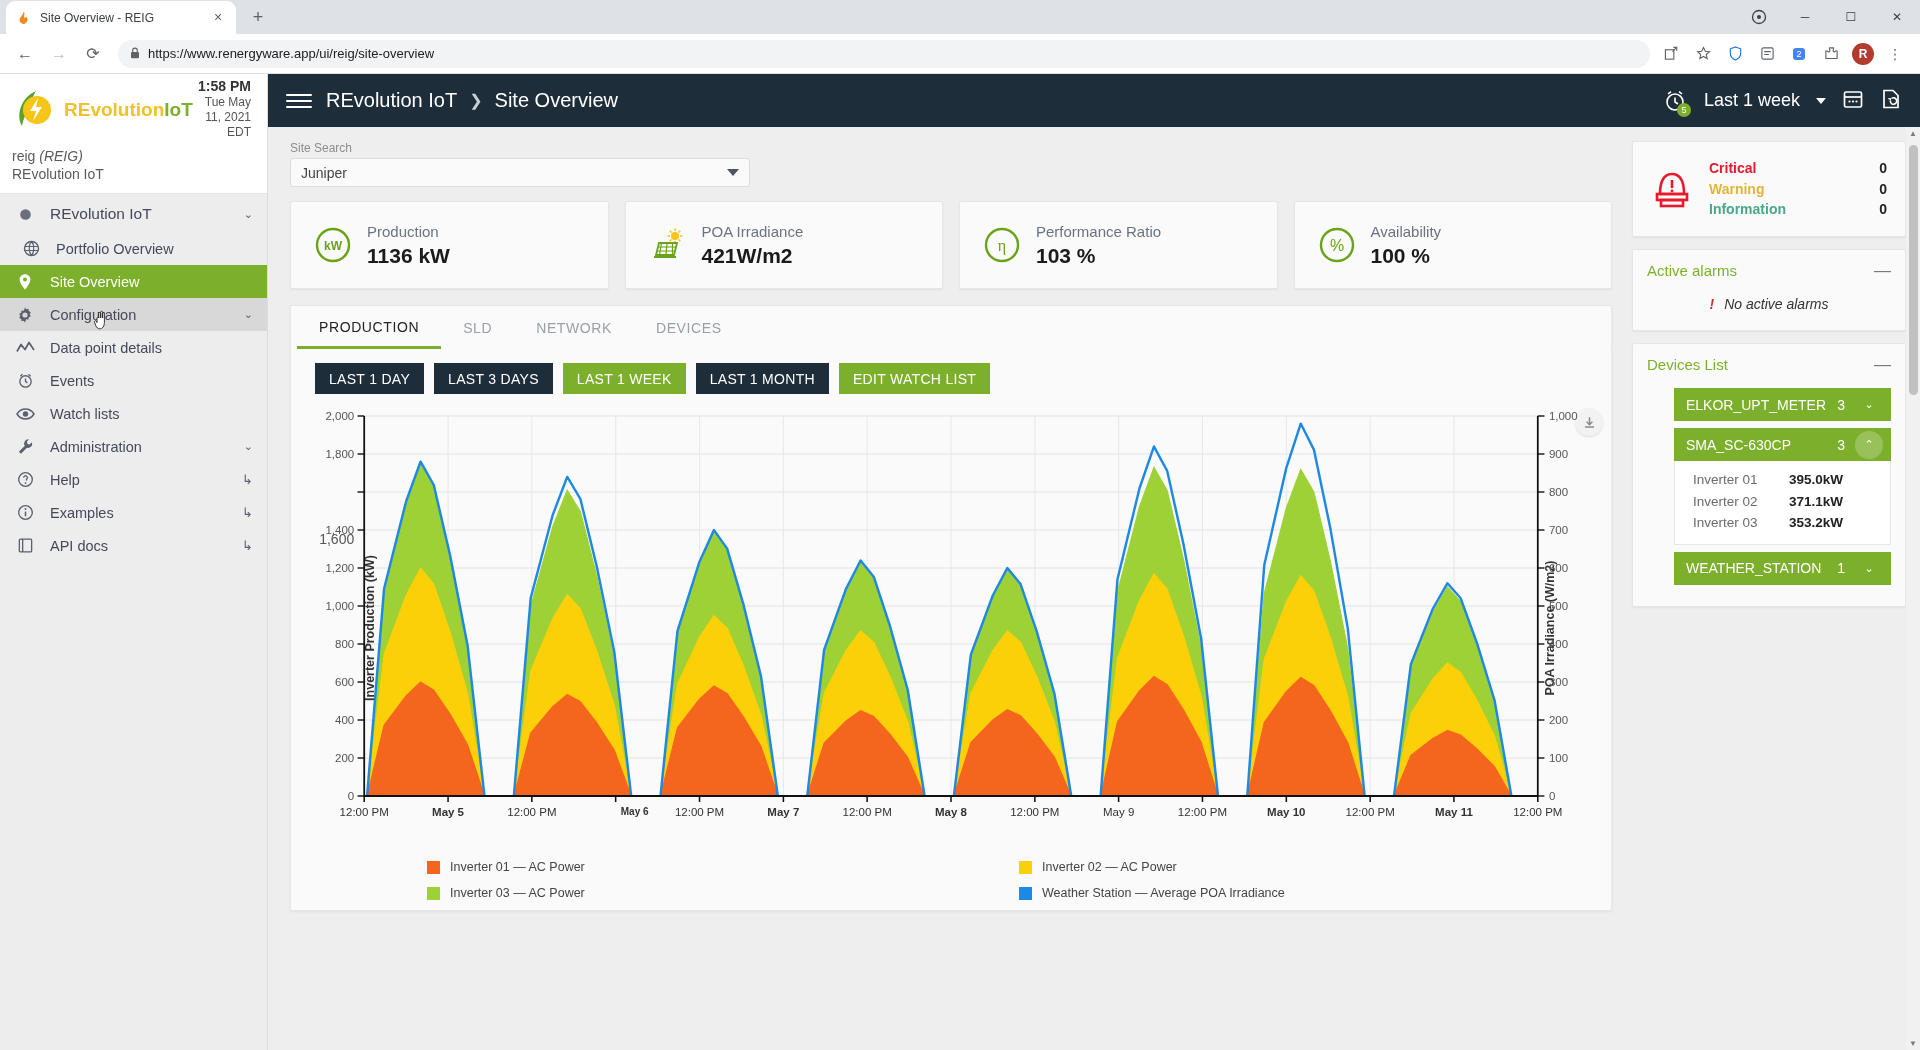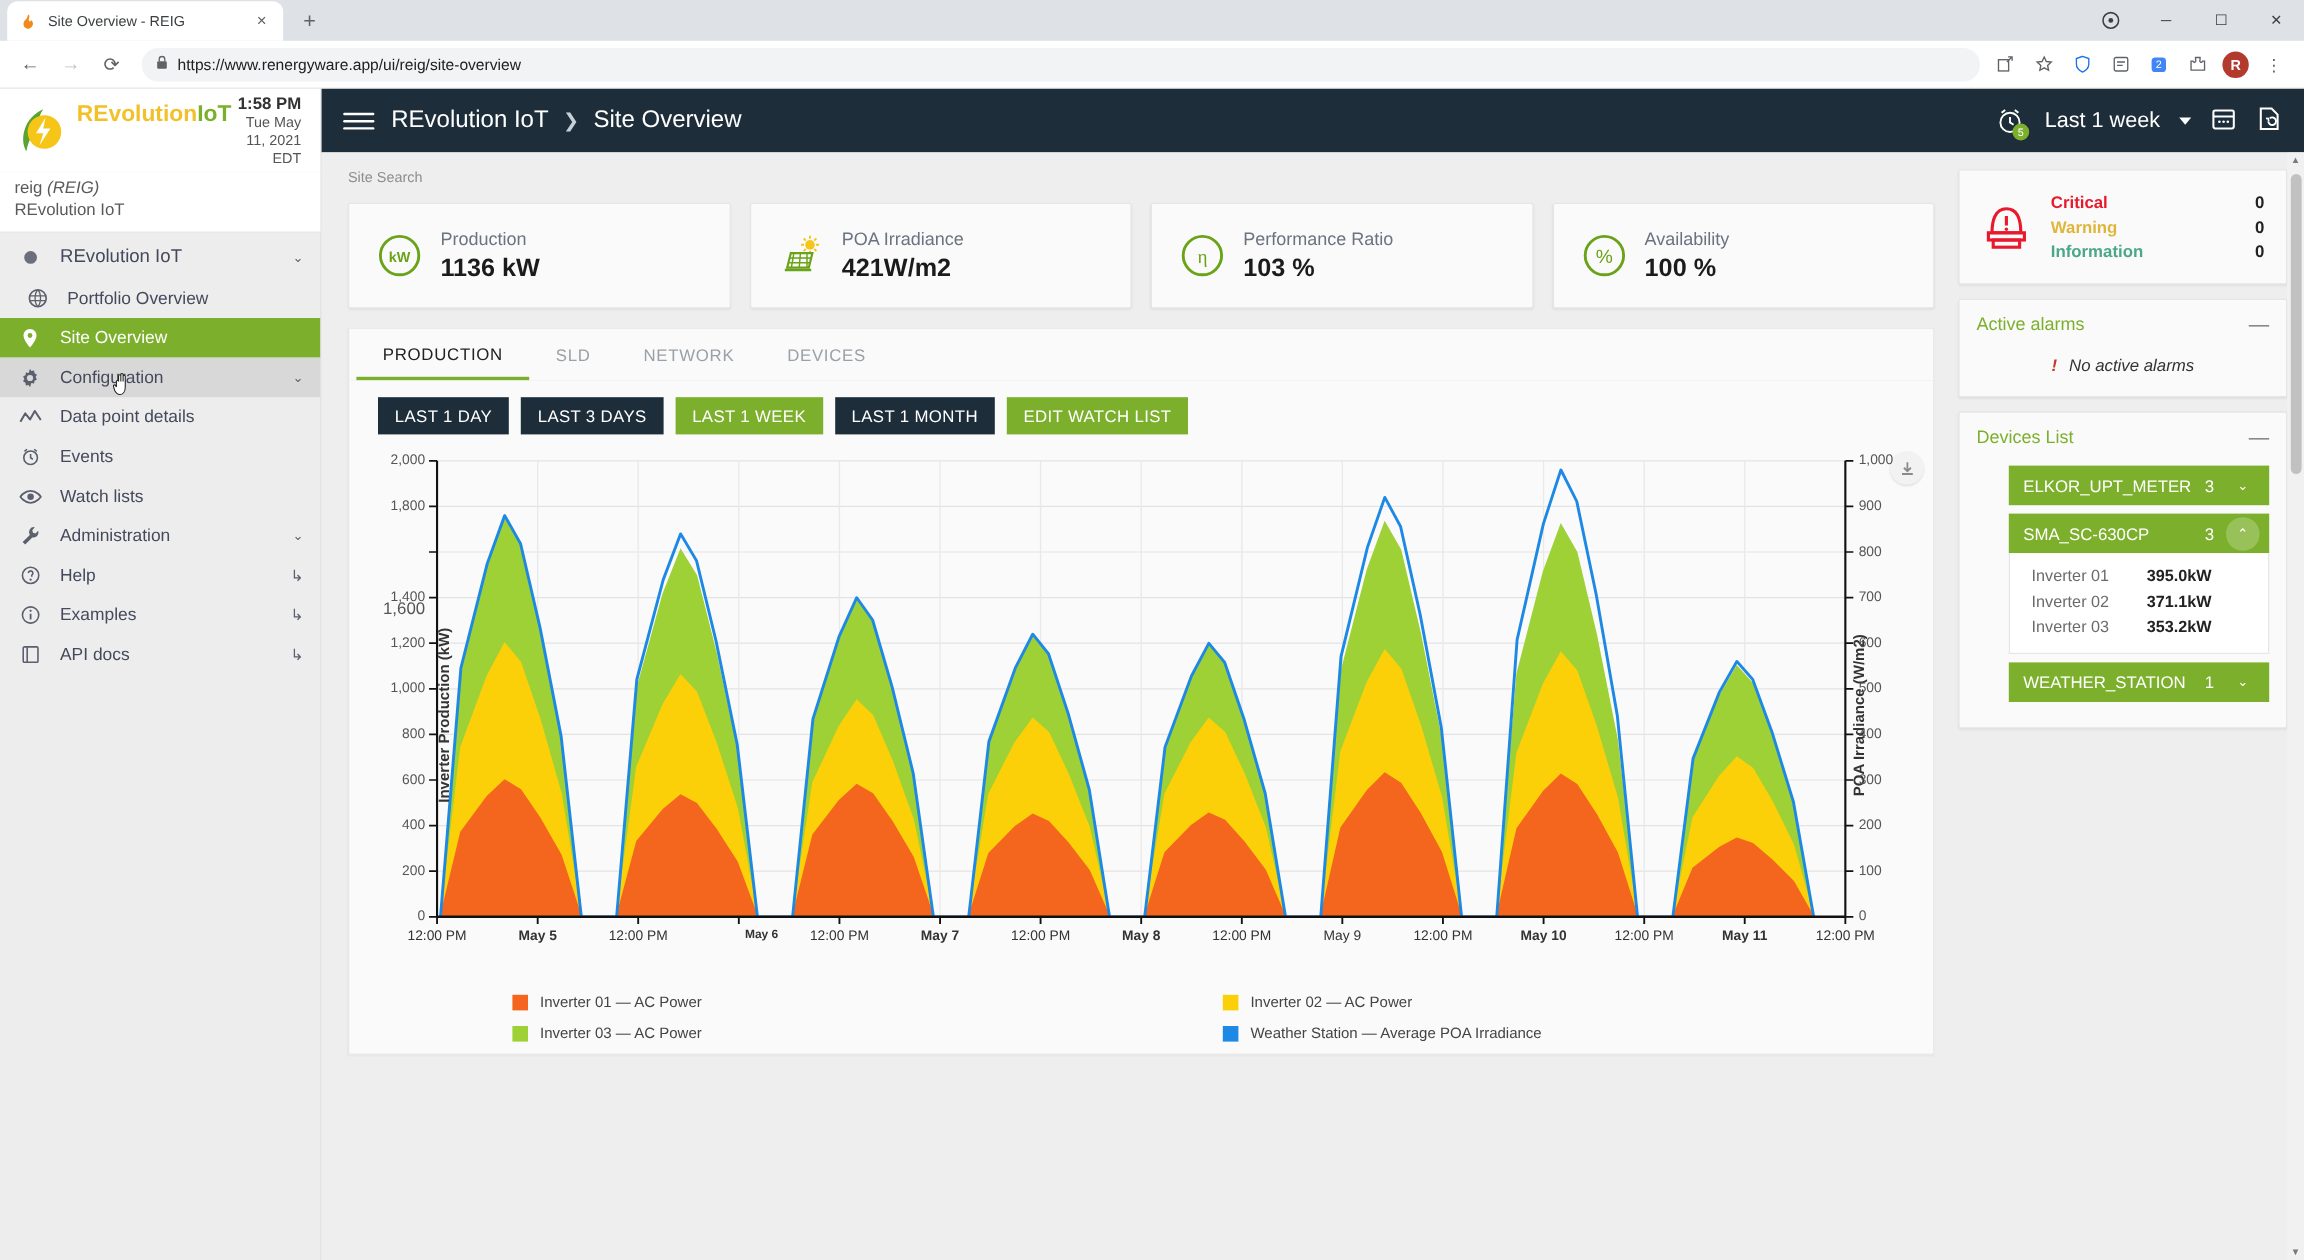--- a/index.html
+++ b/index.html
@@ -48,21 +48,21 @@
                    font-size: 12px; display: flex; align-items: center; justify-content: center; font-weight: bold; }
   .ext-badge { background: #4285f4; color: #fff; font-size: 9px; border-radius: 3px; padding: 1px 3px; }
 
   
   .app { flex: 1; display: flex; min-height: 0; }
 
   
   .sidebar { width: 268px; background: #ededed; display: flex; flex-direction: column;
              border-right: 1px solid #dcdcdc; }
   .brandrow { background: #ffffff; height: 70px; display: flex; align-items: center; padding: 0 12px; }
-  .logo-wrap { display: flex; gap: 6px; flex: 1; }
+  .logo-wrap { display: flex; align-items: center; gap: 6px; flex: 1; }
   .logo-mark { width: 46px; height: 46px; position: relative; }
   .logo-text { font-size: 19px; font-weight: bold; line-height: 1; }
   .logo-text .re { color: #f2c029; }
   .logo-text .iot { color: #7cb02c; }
   .clockbox { text-align: right; font-size: 12px; color: #555; line-height: 1.25; padding-right: 4px;}
   .clockbox .t { font-weight: bold; font-size: 14px; color: #333; }
   .orgrow { background: #ffffff; padding: 4px 12px 10px; font-size: 14px; color: #5a5a5a; line-height: 1.25;
             border-bottom: 1px solid #e3e3e3; }
   .orgrow em { font-style: italic; }
   .navlist { flex: 1; overflow: hidden; padding-top: 2px; }
@@ -436,20 +436,24 @@
               </svg>
           </span>
         </div>
       </div>
 
       <div class="content">
         <div class="leftcol">
 
           <div>
             <div class="search-label">Site Search</div>
+            <div class="select-box">
+              <span class="val">Juniper</span>
+              <span class="select-caret"></span>
+            </div>
           </div>
 
           <div class="kpirow" id="kpirow">
               <div class="kpicard">
                 <span class="kpi-ic">
                   <svg width="40" height="40" viewBox="0 0 40 40">
                     <circle cx="20" cy="20" r="16" fill="none" stroke="#6aa318" stroke-width="2.4"></circle>
                     <text x="20" y="25" text-anchor="middle" font-size="12" font-weight="bold" fill="#6aa318" font-family="Liberation Sans,sans-serif">kW</text>
                   </svg>
                 </span>

